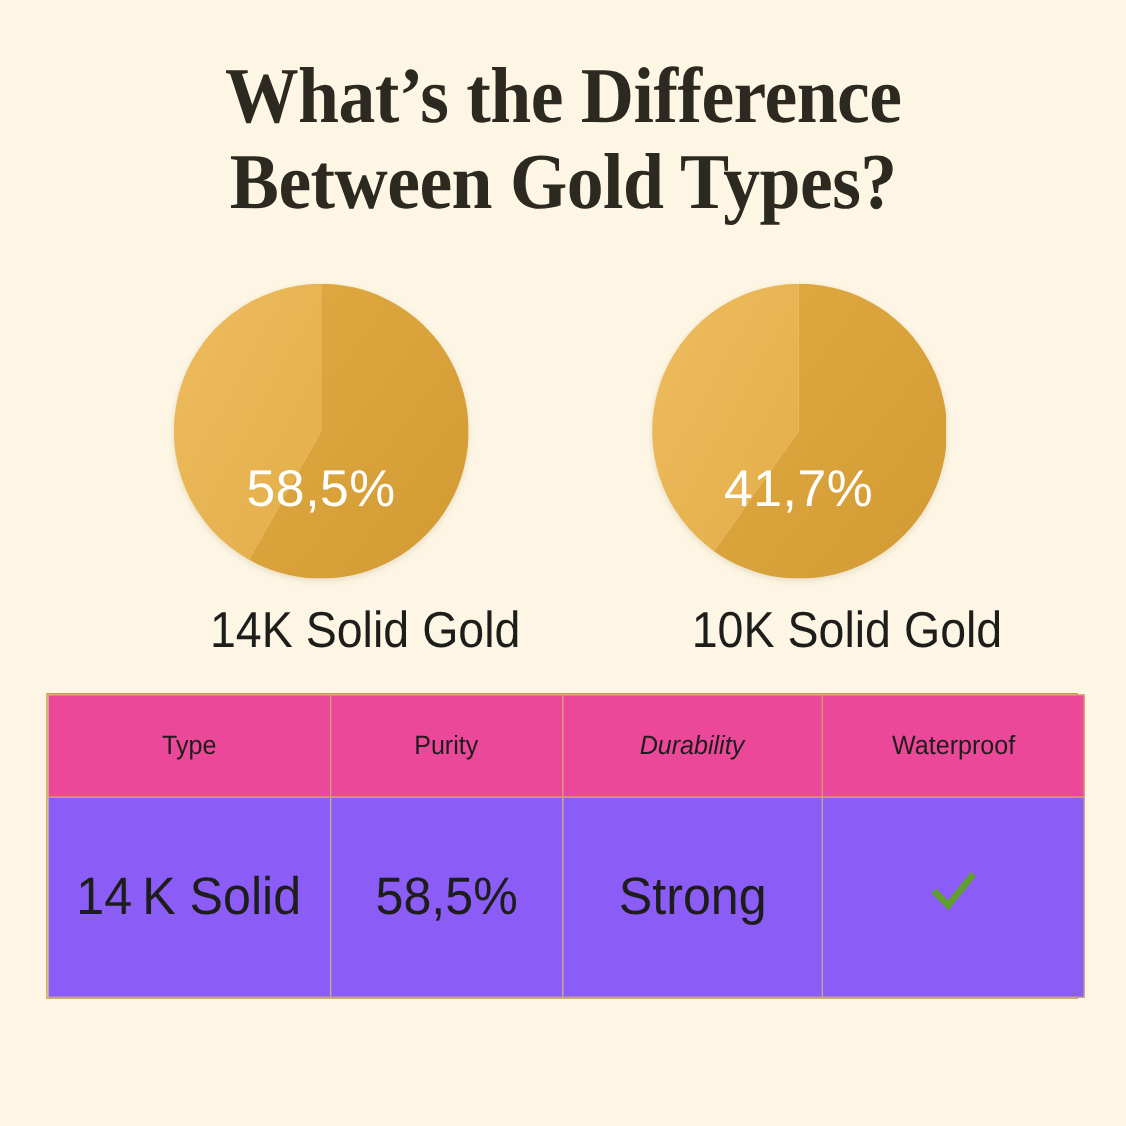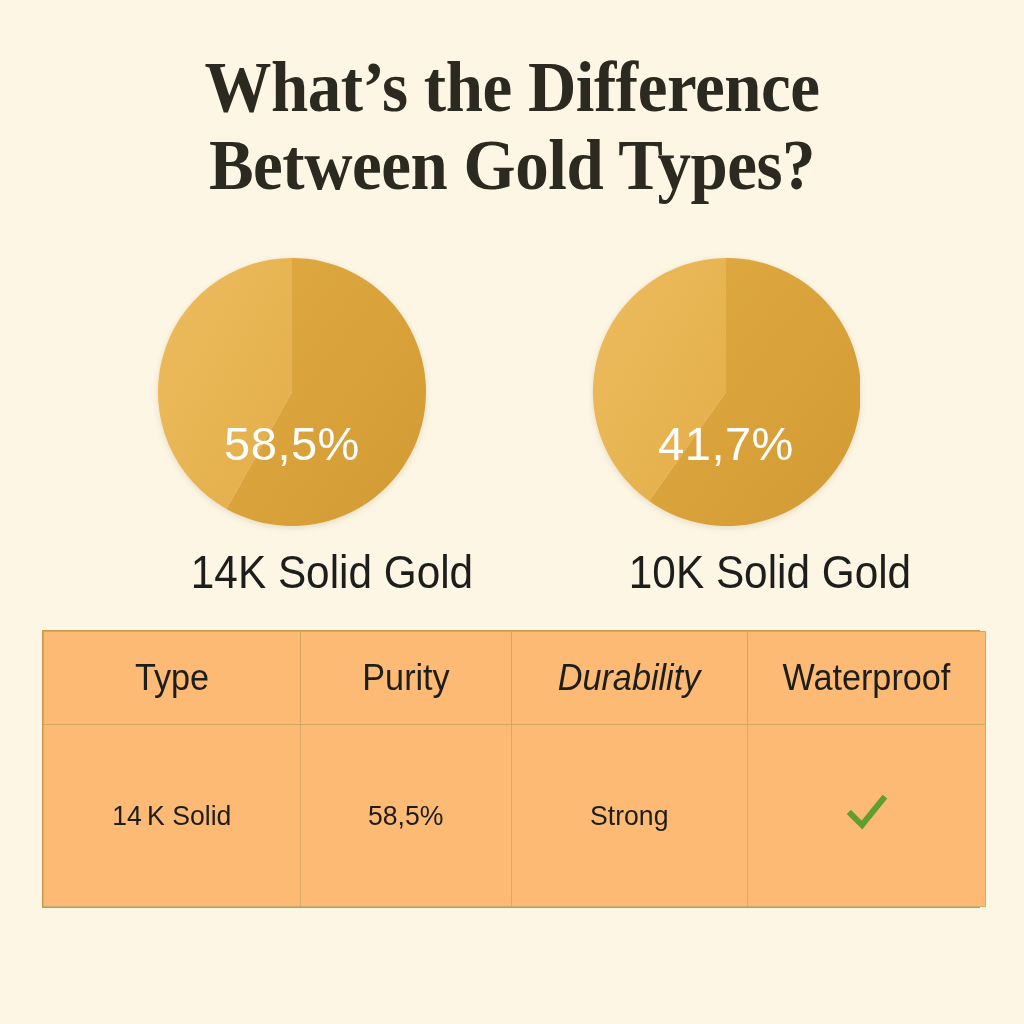--- a/index.html
+++ b/index.html
@@ -119,30 +119,30 @@
   table.cmp th,
   table.cmp td {
     border: 1px solid #d3ae6b;
     text-align: center;
     vertical-align: middle;
     color: #1d1d1b;
     font-weight: 400;
     padding: 0;
   }
   table.cmp thead th {
-    background: #fdba74;
+    background: #ec4899;
     height: 92px;
-    font-size: 36px;
+    font-size: 24px;
     border-color: #cda champion;
     border-color: #cfa863;
   }
   table.cmp tbody td {
-    background: #fdba74;
+    background: #8b5cf6;
     height: 92px;
-    font-size: 28px;
+    font-size: 48px;
     margin-top: 20px;
   }
   .col-1 { width: 256px; }
   .col-2 { width: 210px; }
   .col-3 { width: 235px; font-style: italic; }
   .col-4 { width: 237px; }
 
   .check-icon {
     display: inline-block;
     width: 44px;

